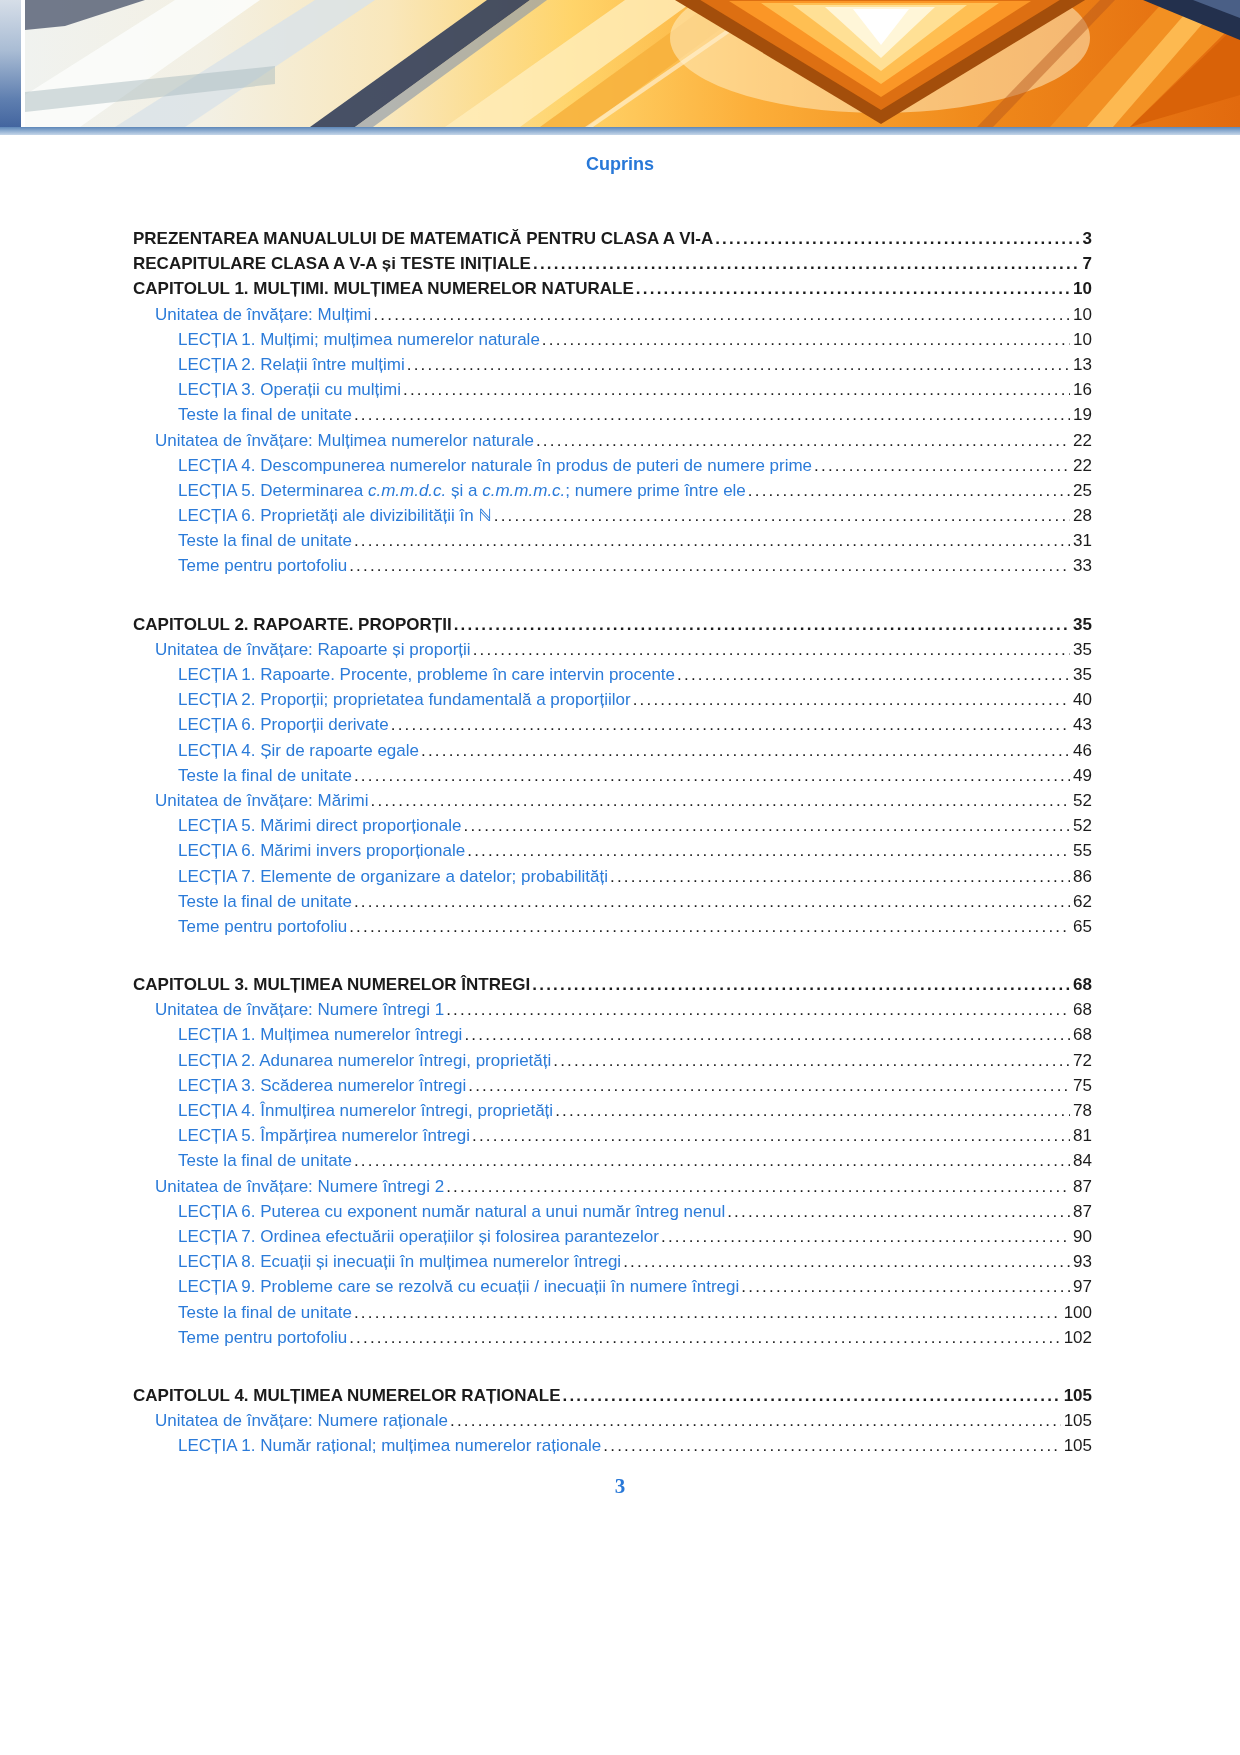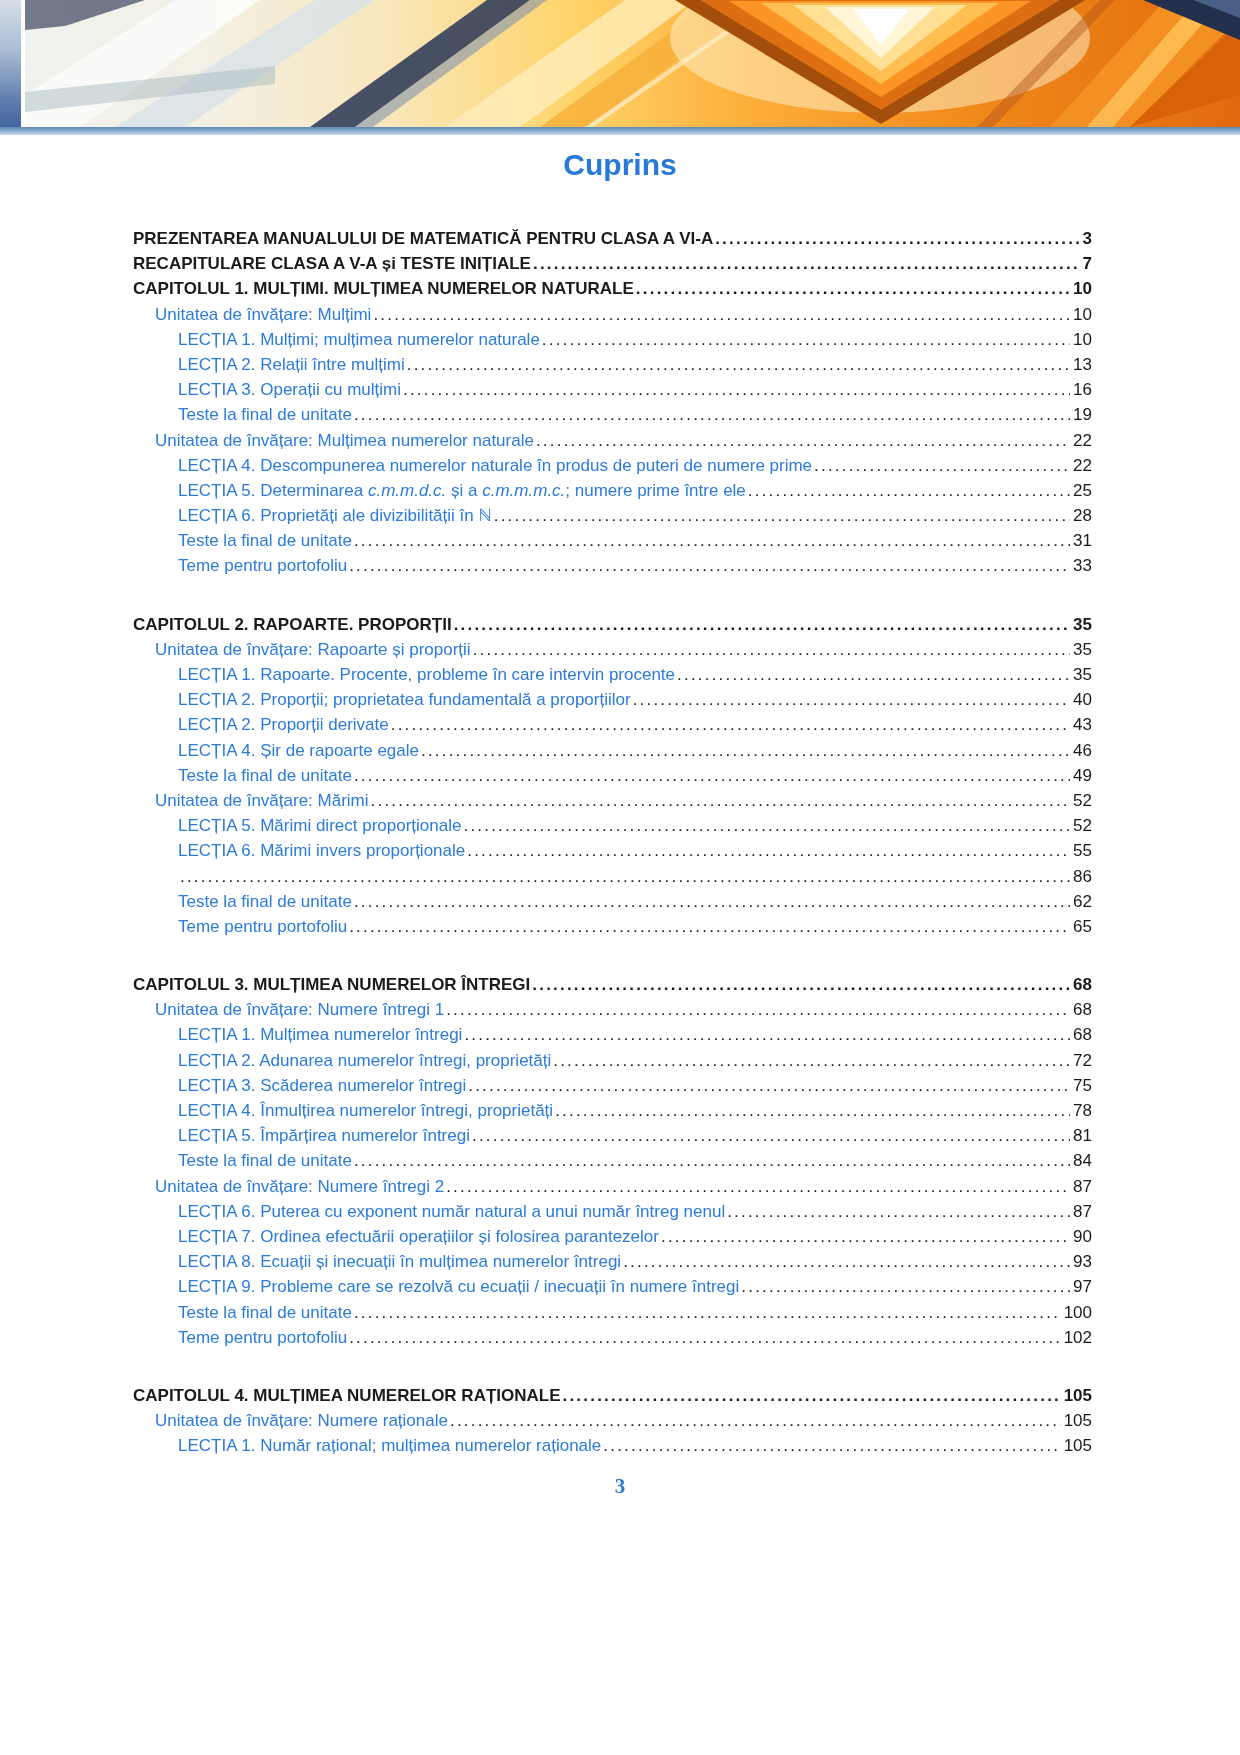--- a/index.html
+++ b/index.html
@@ -23,21 +23,21 @@
   .banner-art svg { display: block; width: 100%; height: 100%; }
   .banner-bar {
     position: absolute; left: 0; top: 127px; width: 1240px; height: 8px;
     background: linear-gradient(180deg, #5e87b8 0%, #86a7cd 40%, #c5d6e9 100%);
   }
 
   
   .page-title {
     position: absolute; top: 149px; left: 0; width: 1240px;
     text-align: center;
-    font-size: 30px; font-weight: 700; line-height: 31px;
+    font-size: 18px; font-weight: 700; line-height: 31px;
     color: var(--title-blue, #2878d8);
   }
 
   
   .toc {
     position: absolute; left: 133px; top: 226px; width: 959px;
     font-size: 17px; color: var(--text-black, #1b1b1b);
   }
   .toc-row { display: flex; align-items: baseline; height: 25.2px; line-height: 25.2px; }
   .toc-row.gap-before { margin-top: 33px; }
@@ -206,21 +206,21 @@
         <span class="label">LECȚIA 1. Rapoarte. Procente, probleme în care intervin procente</span>
         <span class="leader">....................................................................................................................................................................................................................................................................</span>
         <span class="page-num">35</span>
       </div>
       <div class="toc-row lesson">
         <span class="label">LECȚIA 2. Proporții; proprietatea fundamentală a proporțiilor</span>
         <span class="leader">....................................................................................................................................................................................................................................................................</span>
         <span class="page-num">40</span>
       </div>
       <div class="toc-row lesson">
-        <span class="label">LECȚIA 2. Proporții derivate</span>
+        <span class="label">LECȚIA 6. Proporții derivate</span>
         <span class="leader">....................................................................................................................................................................................................................................................................</span>
         <span class="page-num">43</span>
       </div>
       <div class="toc-row lesson">
         <span class="label">LECȚIA 4. Șir de rapoarte egale</span>
         <span class="leader">....................................................................................................................................................................................................................................................................</span>
         <span class="page-num">46</span>
       </div>
       <div class="toc-row lesson">
         <span class="label">Teste la final de unitate</span>
@@ -236,20 +236,21 @@
         <span class="label">LECȚIA 5. Mărimi direct proporționale</span>
         <span class="leader">....................................................................................................................................................................................................................................................................</span>
         <span class="page-num">52</span>
       </div>
       <div class="toc-row lesson">
         <span class="label">LECȚIA 6. Mărimi invers proporționale</span>
         <span class="leader">....................................................................................................................................................................................................................................................................</span>
         <span class="page-num">55</span>
       </div>
       <div class="toc-row lesson">
+        <span class="label">LECȚIA 7. Elemente de organizare a datelor; probabilități</span>
         <span class="leader">....................................................................................................................................................................................................................................................................</span>
         <span class="page-num">86</span>
       </div>
       <div class="toc-row lesson">
         <span class="label">Teste la final de unitate</span>
         <span class="leader">....................................................................................................................................................................................................................................................................</span>
         <span class="page-num">62</span>
       </div>
       <div class="toc-row lesson">
         <span class="label">Teme pentru portofoliu</span>

